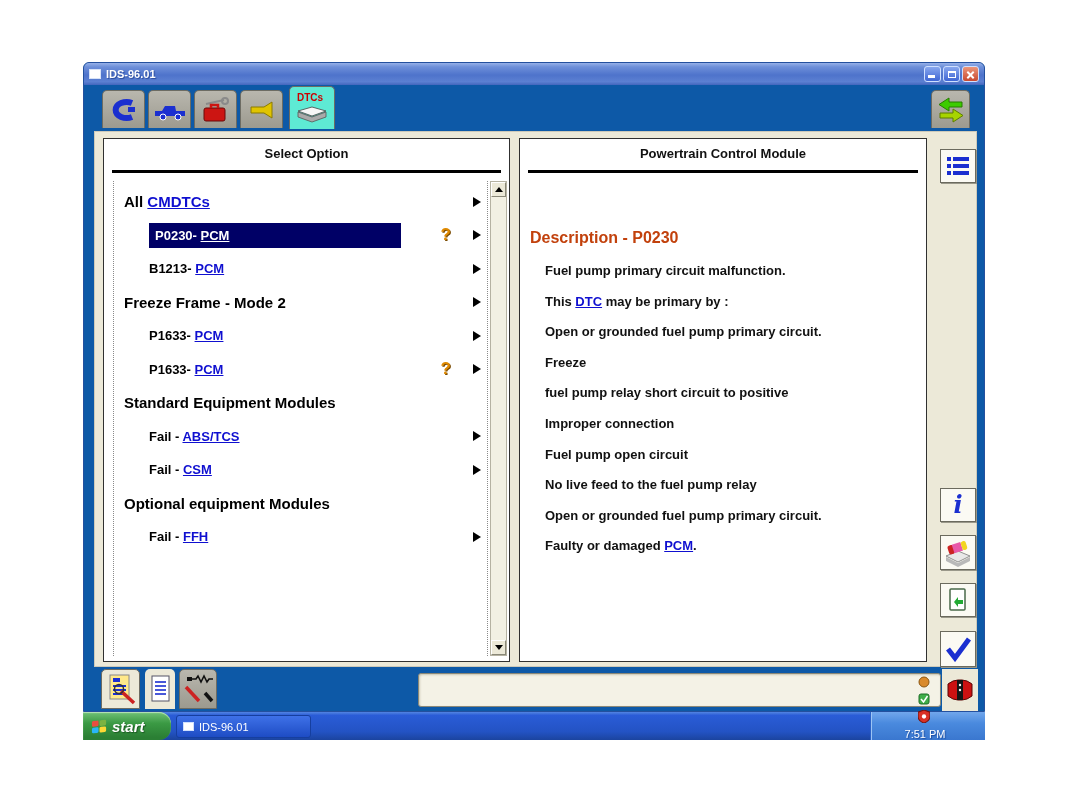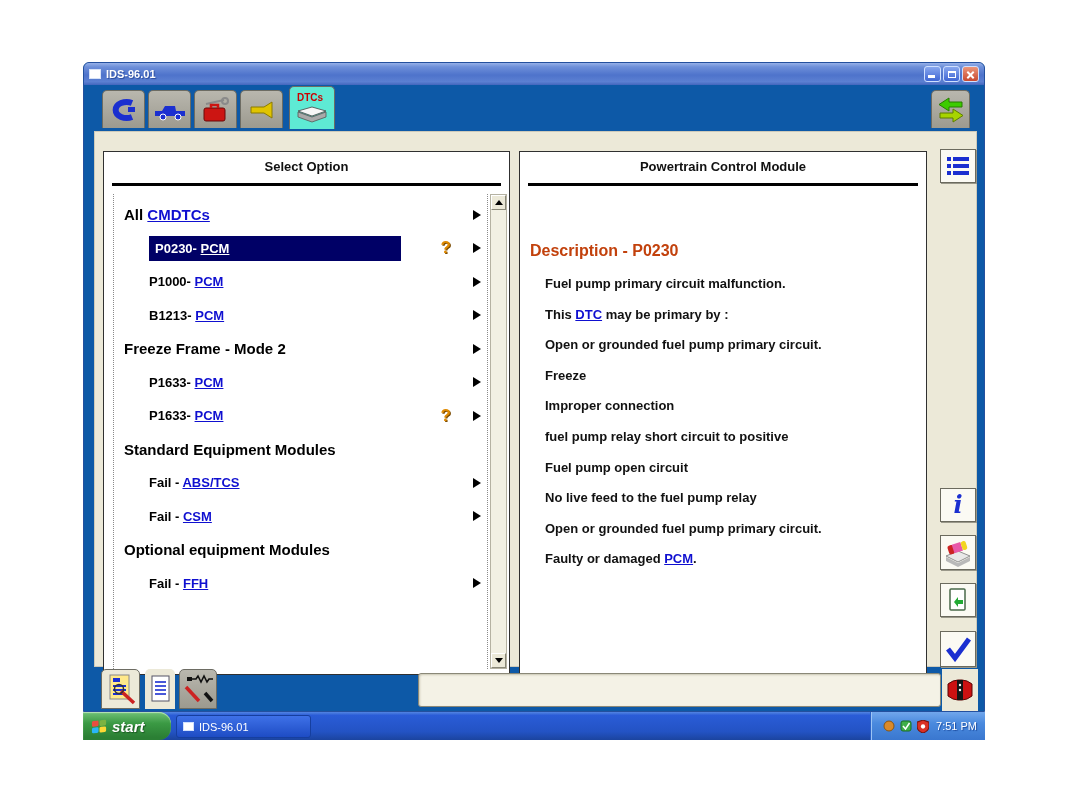--- a/index.html
+++ b/index.html
@@ -30,21 +30,21 @@
     background:linear-gradient(180deg,#b9b7ae,#9c9a8f);border:1px solid #6d6c63;border-bottom:none;
     display:flex;align-items:center;justify-content:center;}
   .ttab.active{background:#5eead4;top:-3px;height:43px;width:46px;}
   #switch-tab{position:absolute;right:0;top:1px;width:39px;height:38px;border-radius:5px 5px 0 0;
     background:linear-gradient(180deg,#b9b7ae,#9c9a8f);border:1px solid #6d6c63;border-bottom:none;
     display:flex;align-items:center;justify-content:center;}
 
   
   #content{position:absolute;left:10px;top:68px;width:883px;height:536px;background:#ece9d8;
     border:1px solid #cdcaba;}
-  .panel{position:absolute;top:6px;height:524px;background:#fff;border:1px solid #303030;margin-top:13px;}
+  .panel{position:absolute;top:6px;height:524px;background:#fff;border:1px solid #303030;}
   #left-panel{left:8px;width:407px;}
   #right-panel{left:424px;width:408px;}
   .panel-header{position:absolute;top:7px;left:0;right:0;text-align:center;font-size:13px;font-weight:bold;color:#111;}
   .panel-rule{position:absolute;top:31px;left:8px;right:8px;height:3px;background:#000;}
 
   #left-list{position:absolute;left:9px;right:21px;top:42px;bottom:5px;
     border-left:1px dotted #8a8a8a;border-right:1px dotted #8a8a8a;padding-top:4px;}
   .lrow{position:relative;height:33.5px;display:flex;align-items:center;font-weight:bold;color:#000;}
   .lrow.section{padding-left:10px;font-size:15px;}
   .lrow.item{padding-left:35px;font-size:13px;}
@@ -101,21 +101,21 @@
     box-shadow:inset 0 1px 1px #b8e4bb;}
   #start-label{color:#fff;font-size:15px;font-weight:bold;font-style:italic;text-shadow:1px 1px 1px #1d5a23;}
   #task-btn{position:absolute;left:93px;top:3px;width:135px;height:23px;border-radius:3px;
     background:linear-gradient(180deg,#3e71e8,#1e4cc4);border:1px solid #163f9f;
     display:flex;align-items:center;gap:5px;padding-left:6px;cursor:pointer;}
   #task-btn .tico{width:11px;height:9px;background:#fff;border:1px solid #cfe0ff;}
   #task-label{color:#fff;font-size:11px;}
   #systray{position:absolute;right:0;top:0;width:115px;height:28px;
     background:linear-gradient(180deg,#71a7ec 0%,#4a8ade 40%,#3a77cf 100%);
     border-left:1px solid #2b63c8;box-shadow:inset 1px 0 0 #9cc4f5;
-    display:flex;align-items:center;justify-content:flex-end;gap:5px;padding-right:8px;}
+    display:flex;align-items:center;justify-content:flex-end;gap:5px;padding-right:8px;flex-direction:column;}
   .tray-ico{display:inline-flex;}
   #tray-time{color:#fff;font-size:11px;margin-left:2px;text-shadow:1px 1px 1px #1d4da0;}
 </style>
 </head>
 <body>
 
 <div id="desktop">
 
   <div id="app-window">
 
@@ -187,24 +187,20 @@
             <div class="lrow section">
               <span class="rowtext"><span>All </span><span class="link">CMDTCs</span></span>
               <span class="rarrow"></span>
             </div>
             <div class="lrow item">
               <span class="rowtext sel"><span>P0230- </span><span class="link">PCM</span></span>
               <span class="qmark">?</span>
               <span class="rarrow"></span>
             </div>
             <div class="lrow item">
-              <span class="rowtext"><span>P1000- </span><span class="link">PCM</span></span>
-              <span class="rarrow"></span>
-            </div>
-            <div class="lrow item">
               <span class="rowtext"><span>B1213- </span><span class="link">PCM</span></span>
               <span class="rarrow"></span>
             </div>
             <div class="lrow section">
               <span class="rowtext"><span>Freeze Frame - Mode 2</span></span>
               <span class="rarrow"></span>
             </div>
             <div class="lrow item">
               <span class="rowtext"><span>P1633- </span><span class="link">PCM</span></span>
               <span class="rarrow"></span>
@@ -246,22 +242,22 @@
       <div class="panel" id="right-panel">
         <div class="panel-header">Powertrain Control Module</div>
         <div class="panel-rule"></div>
         <div id="detail-body">
           <div id="detail-title">Description - P0230</div>
           <div id="paragraphs">
               <p class="para">Fuel pump primary circuit malfunction.</p>
               <p class="para"><span>This </span><span class="link">DTC</span><span> may be primary by :</span></p>
               <p class="para">Open or grounded fuel pump primary circuit.</p>
               <p class="para">Freeze</p>
+              <p class="para">fuel pump relay short circuit to positive</p>
               <p class="para">Improper connection</p>
-              <p class="para">fuel pump relay short circuit to positive</p>
               <p class="para">Fuel pump open circuit</p>
               <p class="para">No live feed to the fuel pump relay</p>
               <p class="para">Open or grounded fuel pump primary circuit.</p>
               <p class="para"><span>Faulty or damaged </span><span class="link">PCM</span><span>.</span></p>
             </div>
         </div>
       </div>
 
       <div class="side-btn" id="btn-menu">
         <svg width="26" height="24" viewBox="0 0 26 24">

